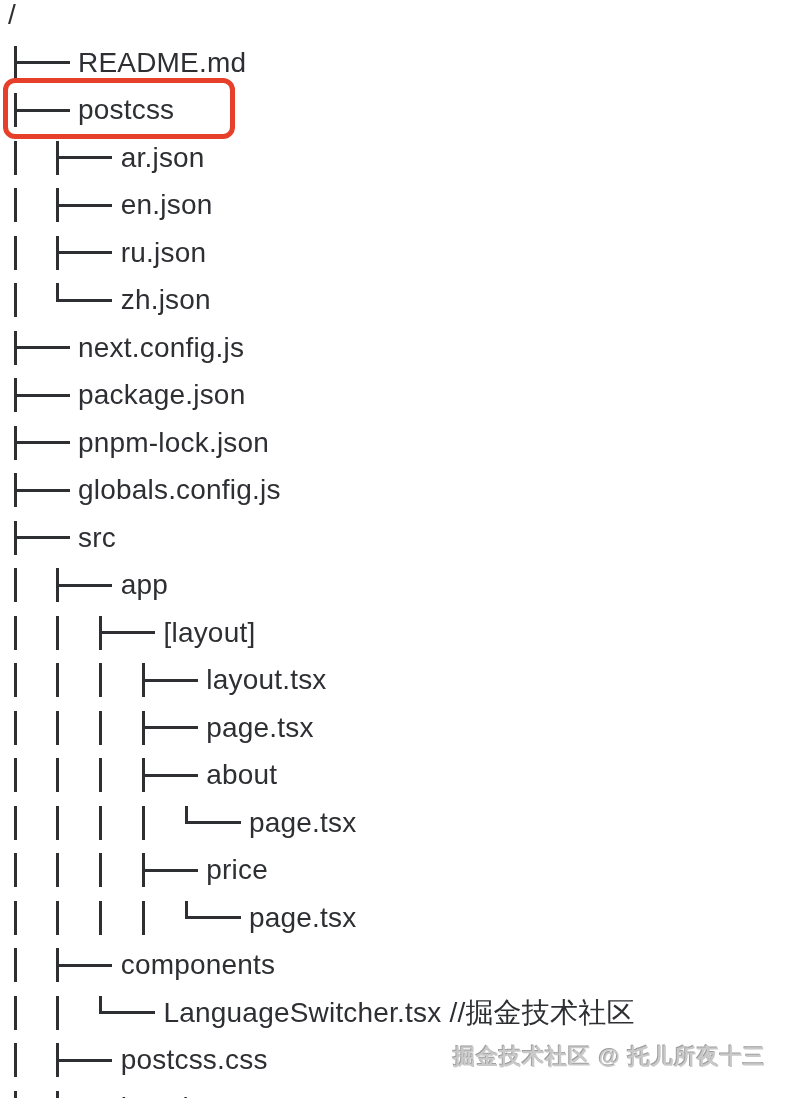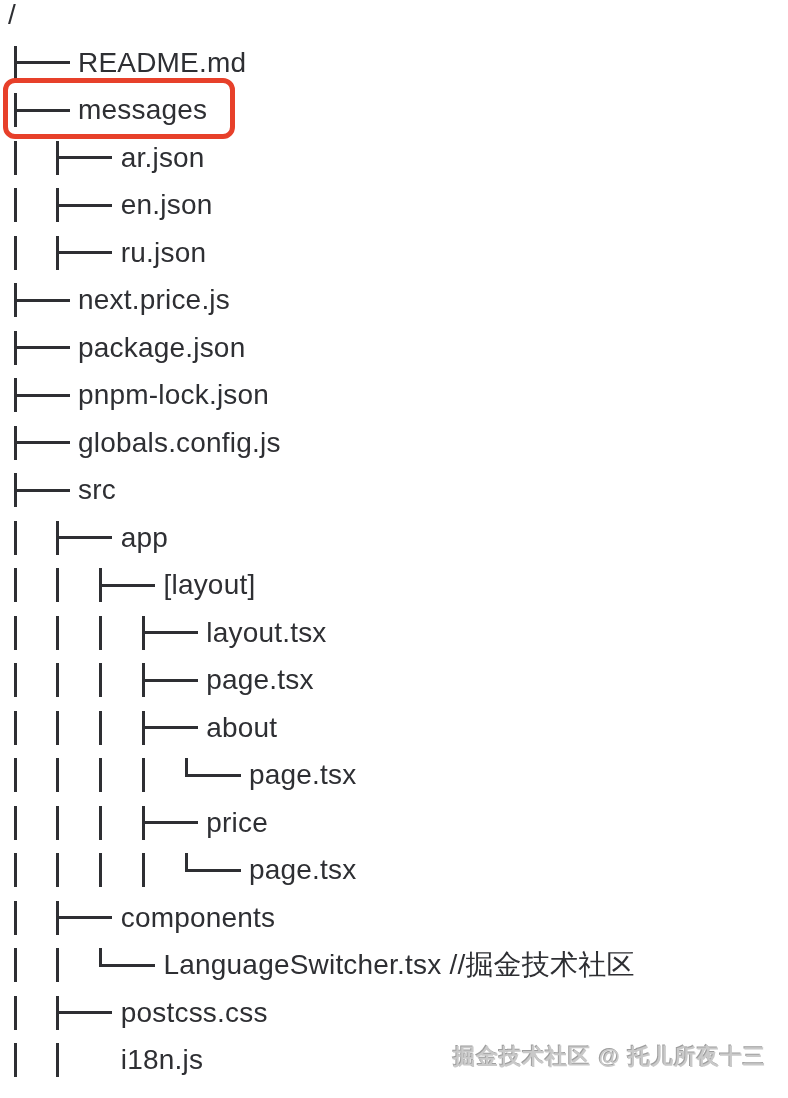--- a/index.html
+++ b/index.html
@@ -111,21 +111,21 @@
       <span class="hline"></span>
     </span>
     <span class="entry-label">README.md</span>
   </div>
       <div class="row">
     <span class="guides" style="display:contents"></span>
     <span class="connector branch">
       <span class="vbar"></span>
       <span class="hline"></span>
     </span>
-    <span class="entry-label">messages</span>
+    <span class="entry-label">postcss</span>
   </div>
       <div class="row">
     <span class="guides" style="display:contents"><span class="cell"><span class="vbar"></span></span></span>
     <span class="connector branch">
       <span class="vbar"></span>
       <span class="hline"></span>
     </span>
     <span class="entry-label">ar.json</span>
   </div>
       <div class="row">
@@ -138,26 +138,34 @@
   </div>
       <div class="row">
     <span class="guides" style="display:contents"><span class="cell"><span class="vbar"></span></span></span>
     <span class="connector branch">
       <span class="vbar"></span>
       <span class="hline"></span>
     </span>
     <span class="entry-label">ru.json</span>
   </div>
       <div class="row">
-    <span class="guides" style="display:contents"></span>
-    <span class="connector branch">
-      <span class="vbar"></span>
-      <span class="hline"></span>
-    </span>
-    <span class="entry-label">next.price.js</span>
+    <span class="guides" style="display:contents"><span class="cell"><span class="vbar"></span></span></span>
+    <span class="connector last">
+      <span class="vbar"></span>
+      <span class="hline"></span>
+    </span>
+    <span class="entry-label">zh.json</span>
+  </div>
+      <div class="row">
+    <span class="guides" style="display:contents"></span>
+    <span class="connector branch">
+      <span class="vbar"></span>
+      <span class="hline"></span>
+    </span>
+    <span class="entry-label">next.config.js</span>
   </div>
       <div class="row">
     <span class="guides" style="display:contents"></span>
     <span class="connector branch">
       <span class="vbar"></span>
       <span class="hline"></span>
     </span>
     <span class="entry-label">package.json</span>
   </div>
       <div class="row">

